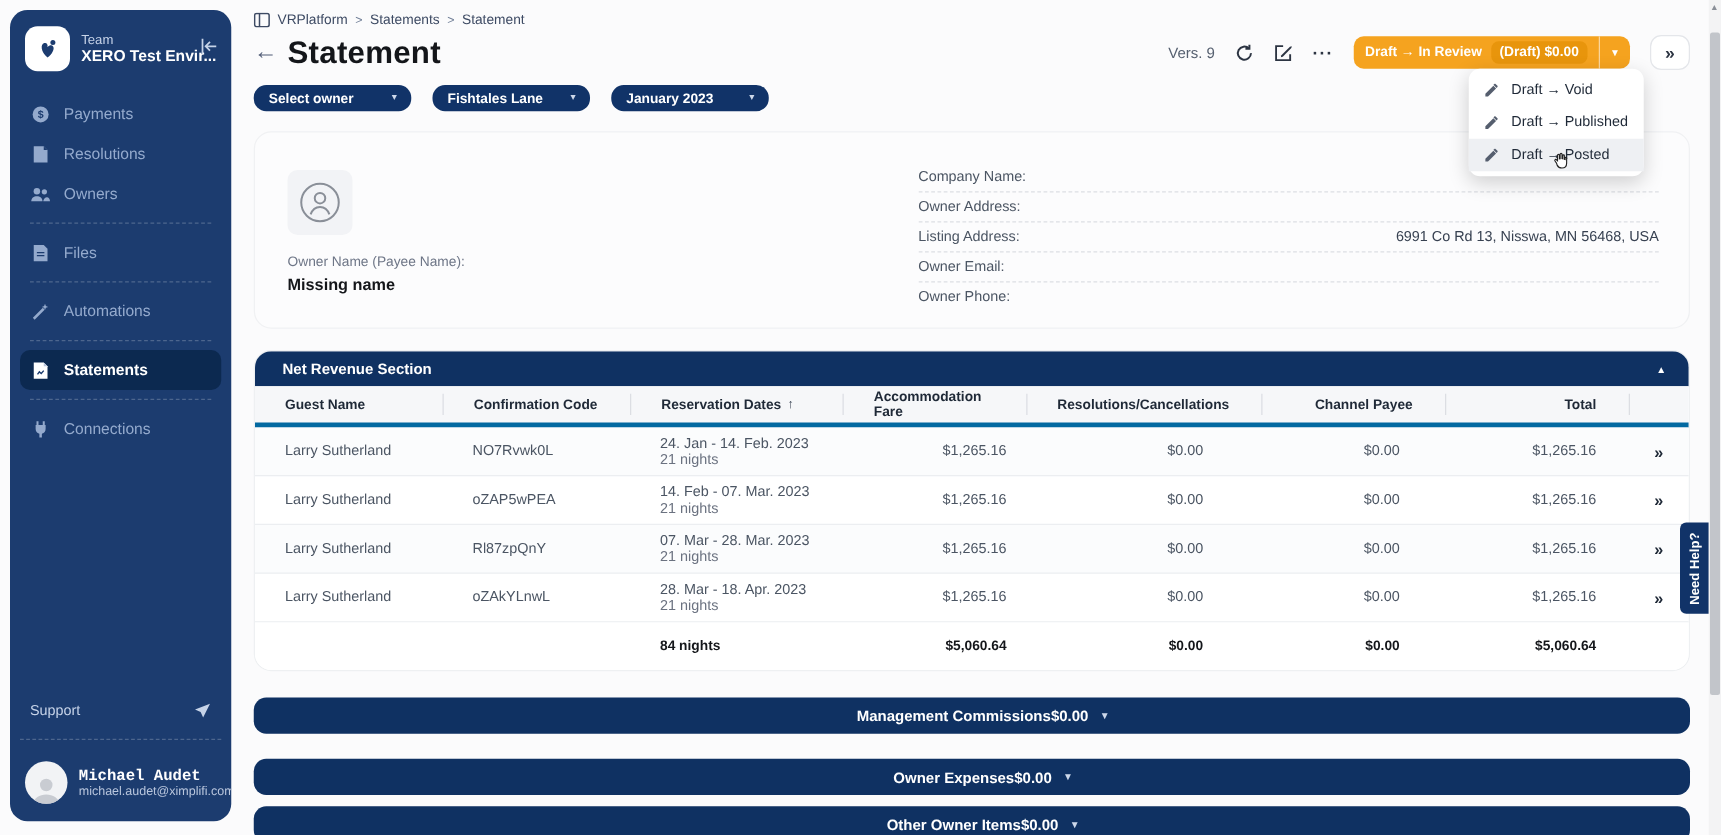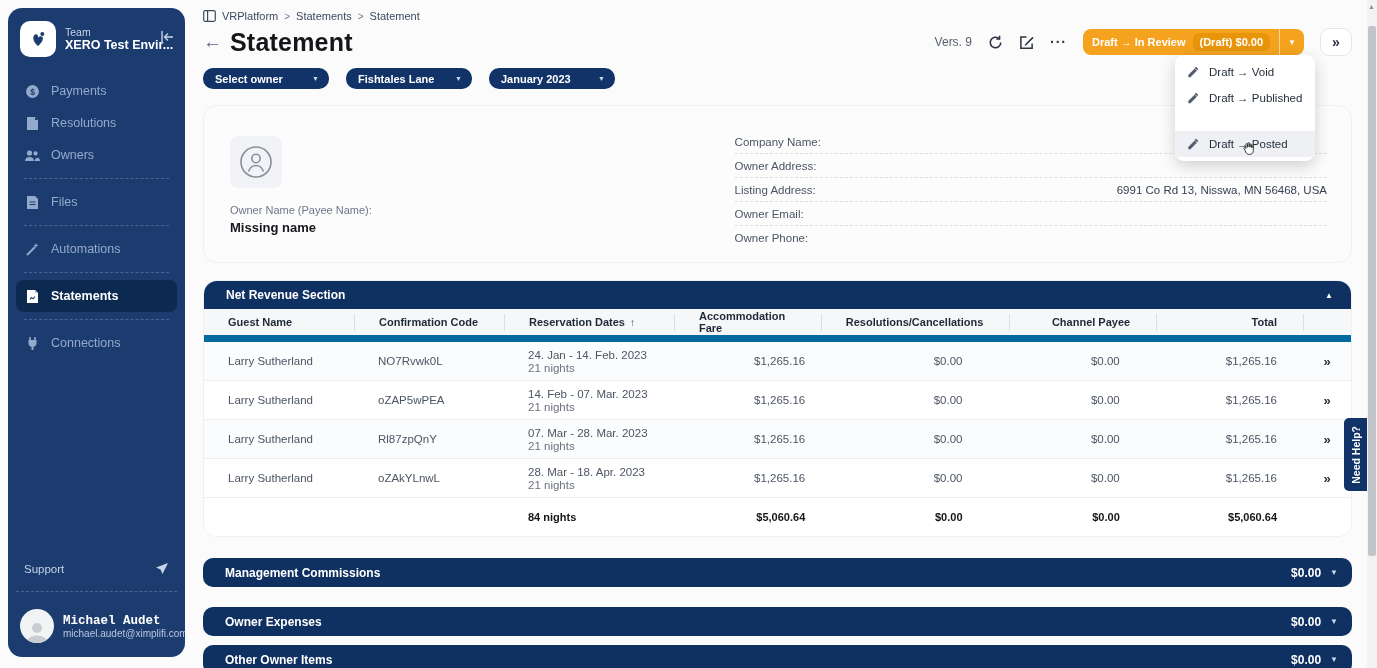--- a/index.html
+++ b/index.html
@@ -75,50 +75,50 @@
   .oc-val { color:#374151; }
 
   
   .nr-card { margin-top:17px; background:#fff; border-radius:14px; overflow:hidden;
     border:1px solid #eef0f2; }
   .nr-bar { height:28px; background:#0f3162; display:flex; align-items:center;
     justify-content:space-between; padding:0 18px 0 22px; cursor:pointer; }
   .nr-bar-title { color:#fff; font-size:12px; font-weight:bold; }
   .nr-caret { color:#fff; font-size:8px; }
   .tgrid { display:grid; grid-template-columns:150px 150px 170px 1fr 1fr 1fr 1fr 48px; align-items:center; }
-  .thead { background:#f6f7f9; height:33px; border-bottom:7px solid #0369a1; }
+  .thead { background:#f6f7f9; height:33px; border-bottom:4px solid #0369a1; }
   .th { font-size:11px; font-weight:bold; color:#1f2937; padding:0 14px 0 24px; height:17px;
     display:flex; align-items:center; cursor:pointer; }
   .th.num { justify-content:flex-end; padding-right:26px; }
   .th + .th { border-left:1px solid #dcdee3; }
   .sort { margin-left:5px; font-size:10px; color:#374151; }
   .tr { height:39px; border-bottom:1px solid #eceef1; cursor:pointer; }
   .tr:nth-child(odd) { background:#fbfcfd; }
   .td { font-size:11.5px; color:#4b5563; padding:0 14px 0 24px; }
   .td.num { text-align:right; padding-right:26px; }
   .td .sub { color:#6b7280; margin-top:1px; }
   .row-expand { text-align:center; font-size:13px; font-weight:bold; color:#1f2937; padding:0; cursor:pointer; }
   .tr.totals { height:38px; background:#fff; border-bottom:none; cursor:default; }
   .tr.totals .td { font-weight:bold; color:#14161a; font-size:11px; }
 
   
   .section-bar { height:29px; background:#0f3162; border-radius:10px; display:flex; align-items:center;
-    justify-content:space-between; padding:0 14px 0 22px; cursor:pointer; }
+    justify-content:center; padding:0 4px 0 22px; cursor:pointer; }
   .sec-title { color:#fff; font-size:12px; font-weight:bold; }
   .sec-right { display:flex; align-items:center; gap:9px; }
   .sec-amount { color:#fff; font-size:12px; font-weight:bold; }
   .sec-caret { color:#cdd8ea; font-size:8px; }
   .sec-1 { margin-top:21px; } .sec-2 { margin-top:20px; } .sec-3 { margin-top:9px; }
 
   
   .status-menu { position:absolute; top:55px; right:52px; width:140px; background:#fff;
     border-radius:9px; box-shadow:0 5px 16px rgba(0,0,0,0.18); padding:4px 0; z-index:30; }
   .menu-item { display:flex; align-items:center; gap:10px; padding:7px 12px; font-size:11.5px;
     color:#1f2937; cursor:pointer; position:relative; }
-  .menu-item.hovered { background:#eef0f3;margin-top:20px; }
+  .menu-item.hovered { background:#eef0f3; }
   .menu-pencil { color:#555e6e; display:flex; }
   .cursor-glyph { position:absolute; left:66px; top:10px; z-index:5; }
 
   
   .need-help { position:absolute; right:10px; top:418px; width:23px; height:73px; background:#113368;
     border-radius:5px 0 0 5px; display:flex; align-items:center; justify-content:center; cursor:pointer; }
   .need-help span { writing-mode:vertical-rl; transform:rotate(180deg); color:#fff; font-size:10.5px; font-weight:bold; }
   .scrollbar { position:absolute; right:0; top:0; width:10px; height:668px; background:#f3f3f4; }
   .scroll-up { position:absolute; top:3px; left:1px; color:#8a8f98; font-size:7px; }
   .scroll-thumb { position:absolute; top:26px; left:1px; width:8px; height:530px; background:#c2c5ca; border-radius:2px; cursor:pointer; }

